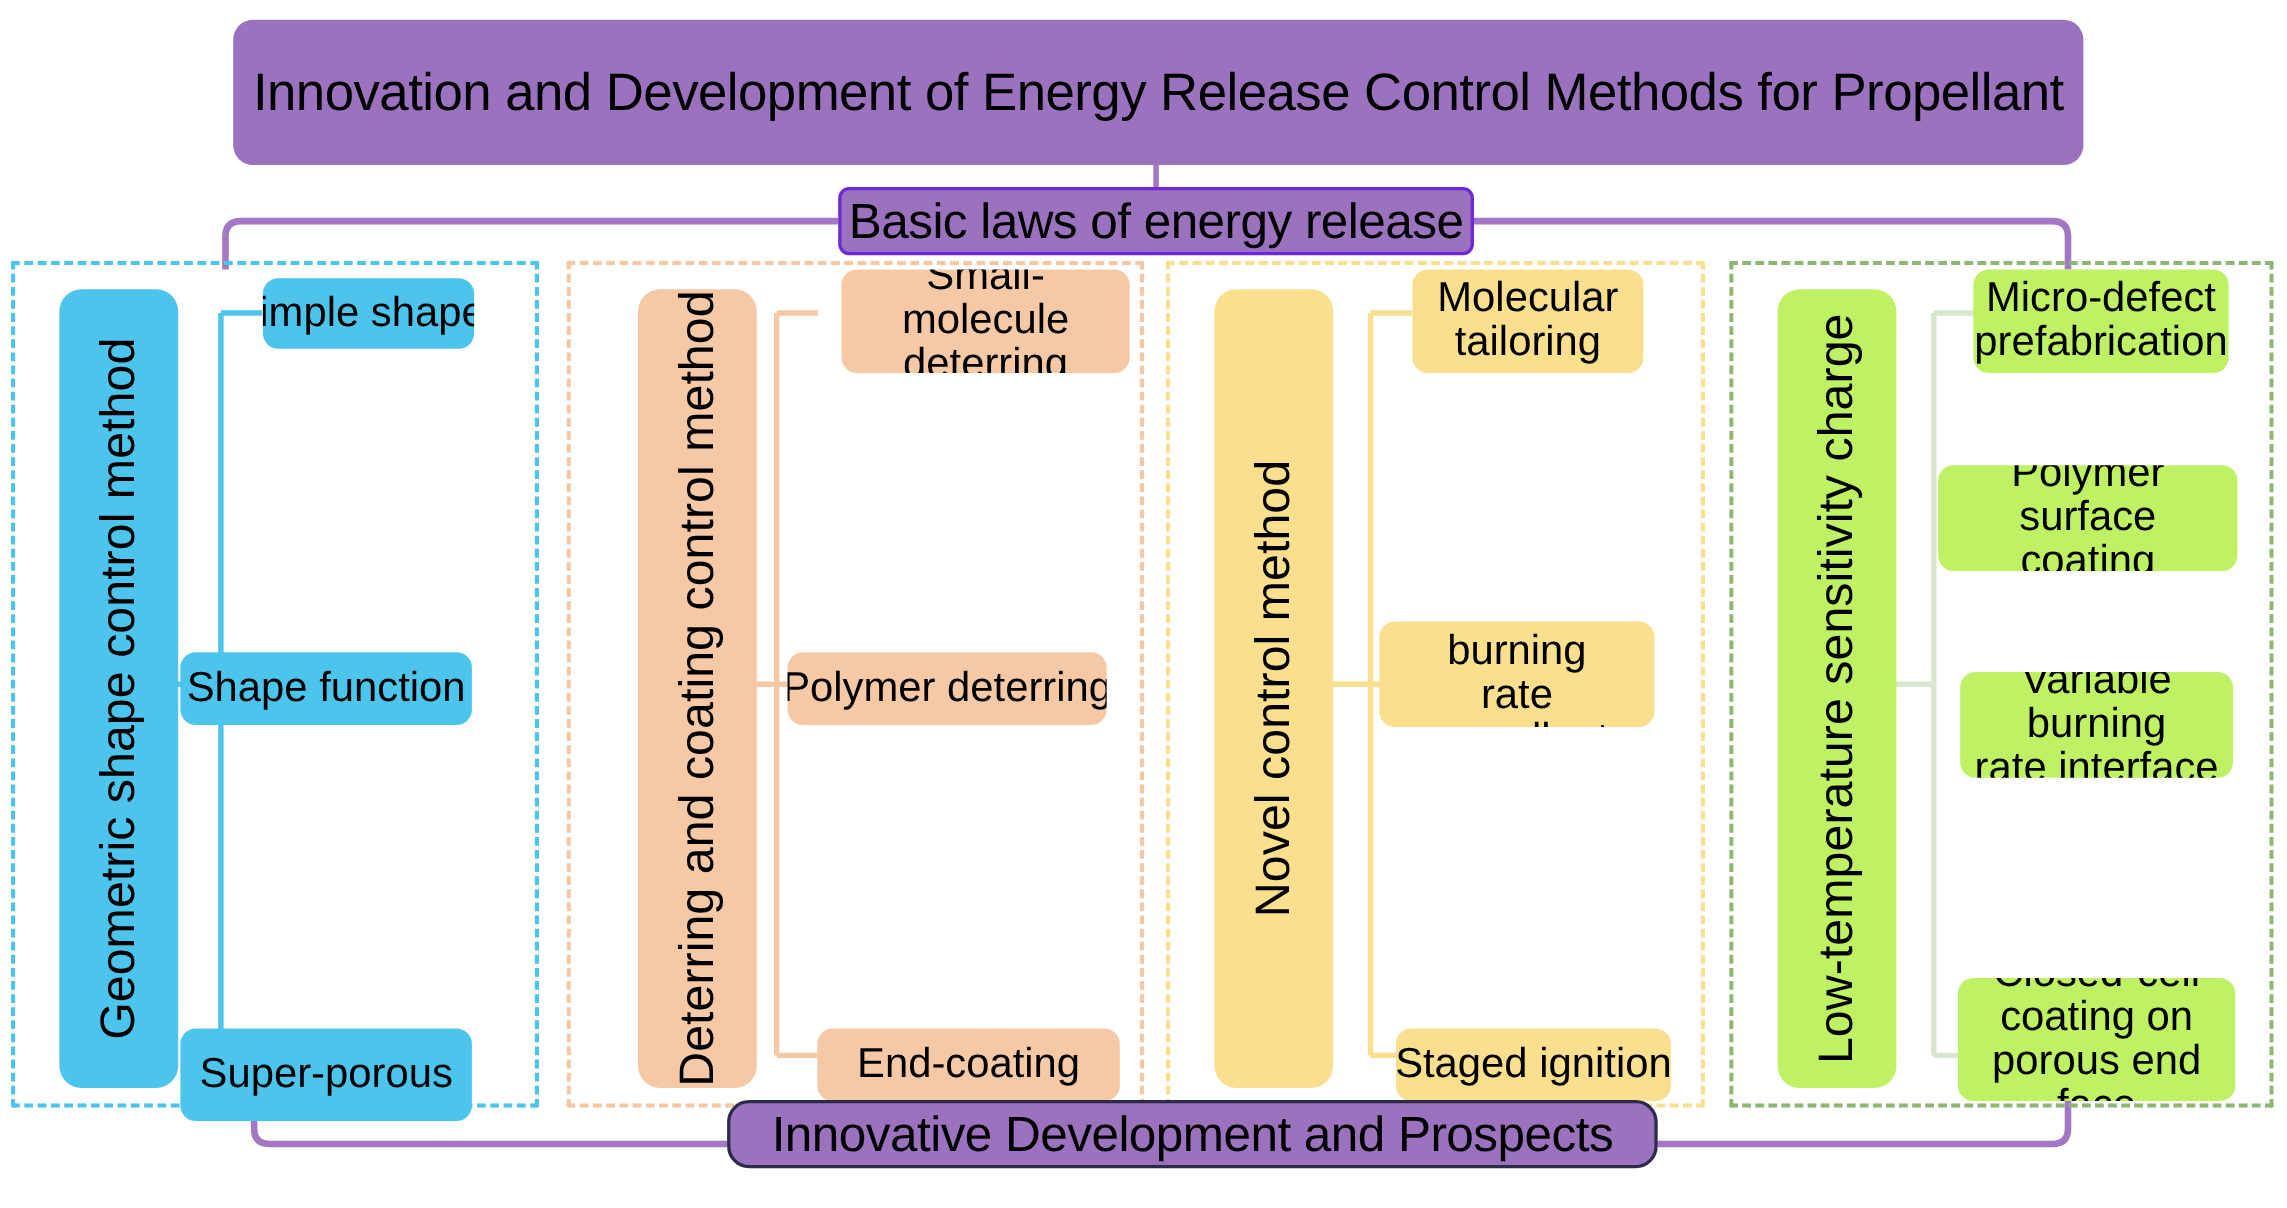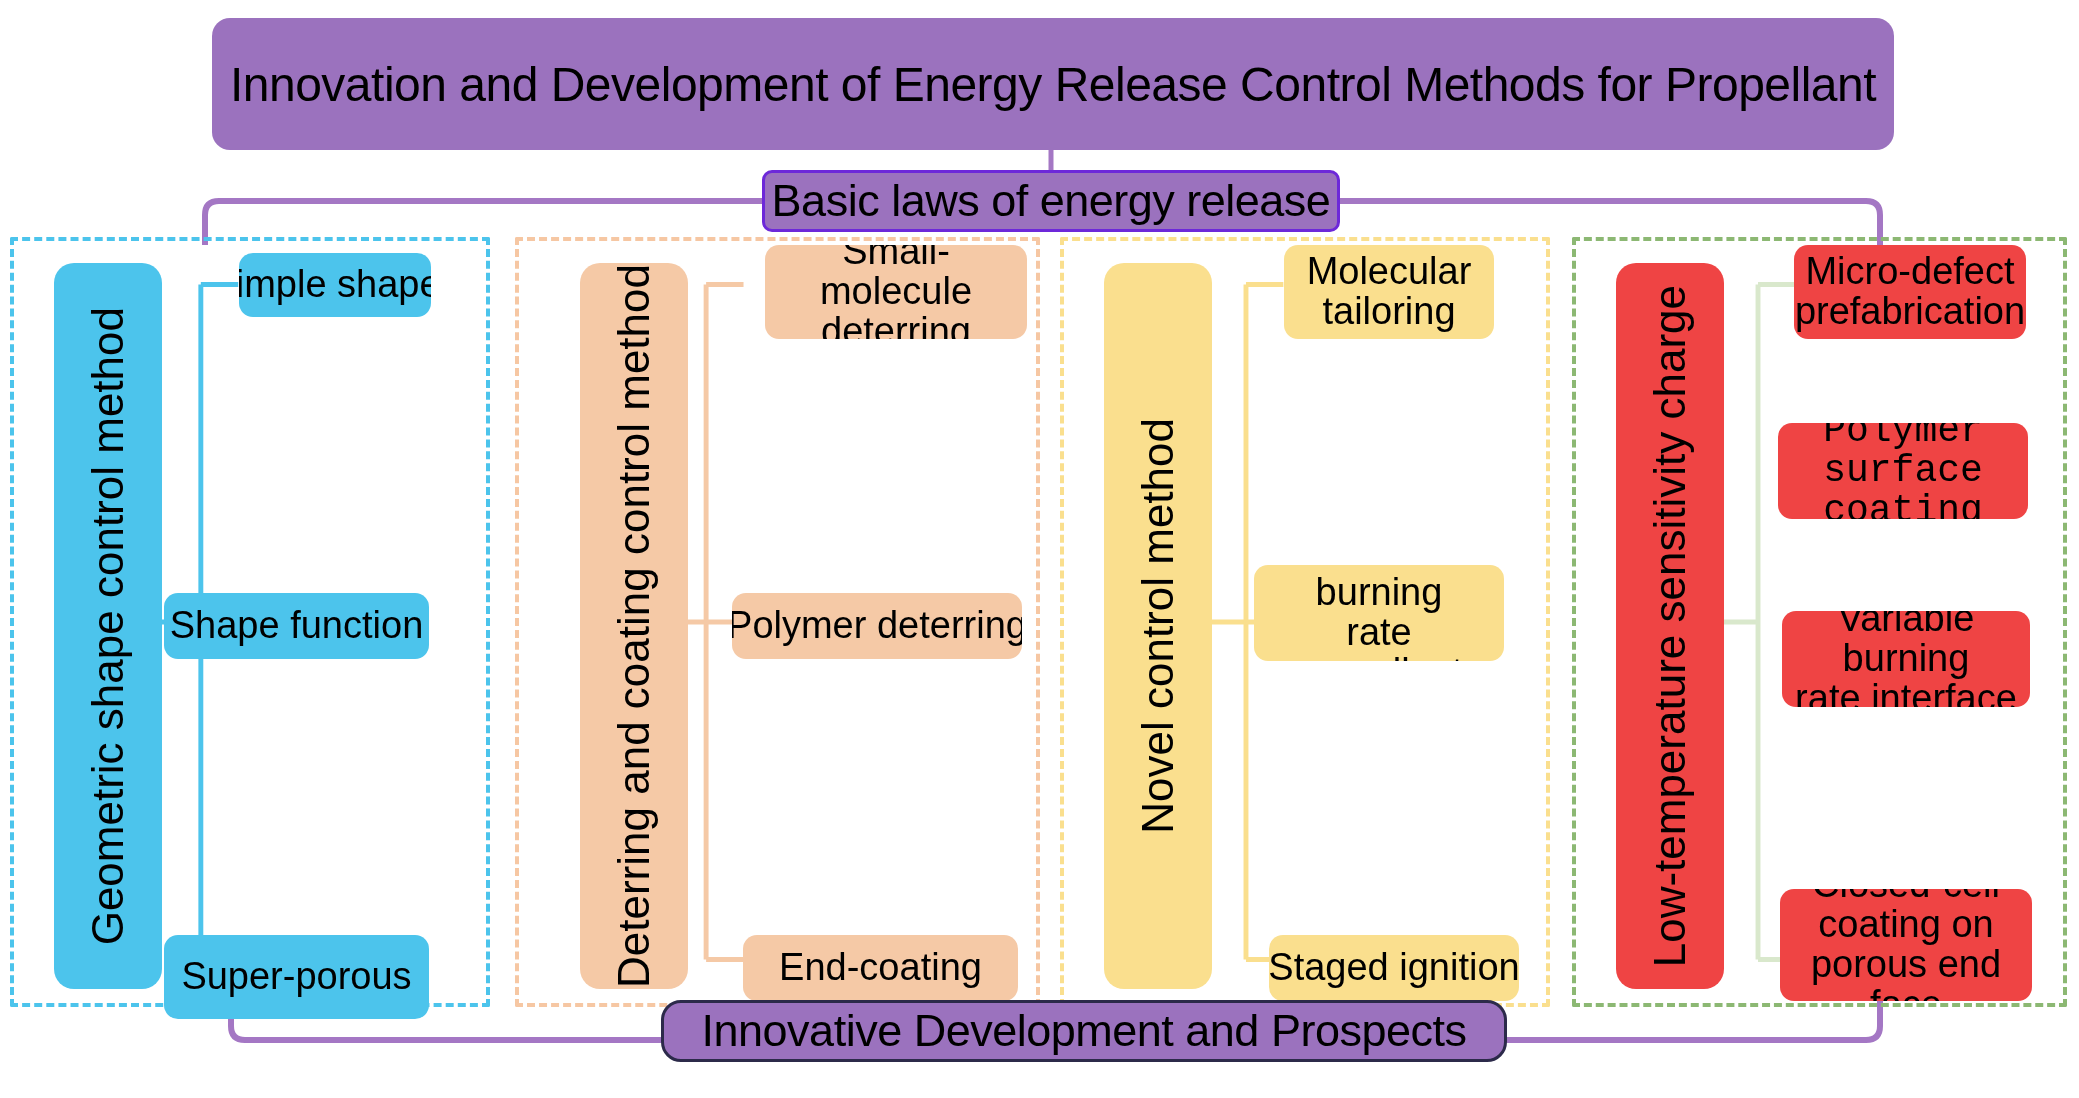--- a/index.html
+++ b/index.html
@@ -101,21 +101,21 @@
   #col-0 { left: 10px; width: 480px; border-color: #4cc4ec; }
   #col-0 .parent-pill, #col-0 .child-pill { background: #4cc4ec; }
 
   #col-1 { left: 515px; width: 525px; border-color: #f6c7a3; }
   #col-1 .parent-pill, #col-1 .child-pill { background: #f5c9a6; margin-left: 21px; }
 
   #col-2 { left: 1060px; width: 490px; border-color: #fadf8e; }
   #col-2 .parent-pill, #col-2 .child-pill { background: #fadf8e; }
 
   #col-3 { left: 1572px; width: 495px; border-color: #8cb873; }
-  #col-3 .parent-pill, #col-3 .child-pill { background: #ef4444; justify-content: center; }
+  #col-3 .parent-pill, #col-3 .child-pill { background: #bef264; justify-content: center; }
 </style>
 </head>
 <body>
 
 <div id="stage">
 
   <svg id="bracket-svg" viewBox="0 0 2079 1098" preserveAspectRatio="none">
 
     <path d="M1051,126 L1051,170" stroke="#a477c4" stroke-width="5" fill="none"></path>
 
@@ -169,21 +169,21 @@
       </svg>
 
       <div class="parent-pill">
         <span>Deterring and coating control method</span>
       </div>
 
       <div class="child-pill" style="left:225px; top:4px; width:262px; height:94px;">
         <span>Small-molecule
 deterring</span>
       </div>
-      <div class="child-pill nowrap" style="left:192px; top:352px; width:290px; height:66px;">
+      <div class="child-pill nowrap" style="left:176px; top:352px; width:290px; height:66px;">
         <span>Polymer deterring</span>
       </div>
       <div class="child-pill nowrap" style="left:203px; top:694px; width:275px; height:66px;">
         <span>End-coating</span>
       </div>
     </div>
   </div>
 
   <div class="column" id="col-2">
     <div class="col-inner">
@@ -223,21 +223,21 @@
       </svg>
 
       <div class="parent-pill">
         <span>Low-temperature sensitivity charge</span>
       </div>
 
       <div class="child-pill" style="left:218px; top:4px; width:232px; height:94px;">
         <span>Micro-defect
 prefabrication</span>
       </div>
-      <div class="child-pill" style="left:202px; top:182px; width:250px; height:96px;font-family:Liberation Mono, monospace;">
+      <div class="child-pill" style="left:186px; top:182px; width:272px; height:96px;">
         <span>Polymer surface
 coating</span>
       </div>
       <div class="child-pill" style="left:206px; top:370px; width:248px; height:96px;">
         <span>Variable burning
 rate interface</span>
       </div>
       <div class="child-pill" style="left:204px; top:648px; width:252px; height:112px;">
         <span>Closed-cell
 coating on

